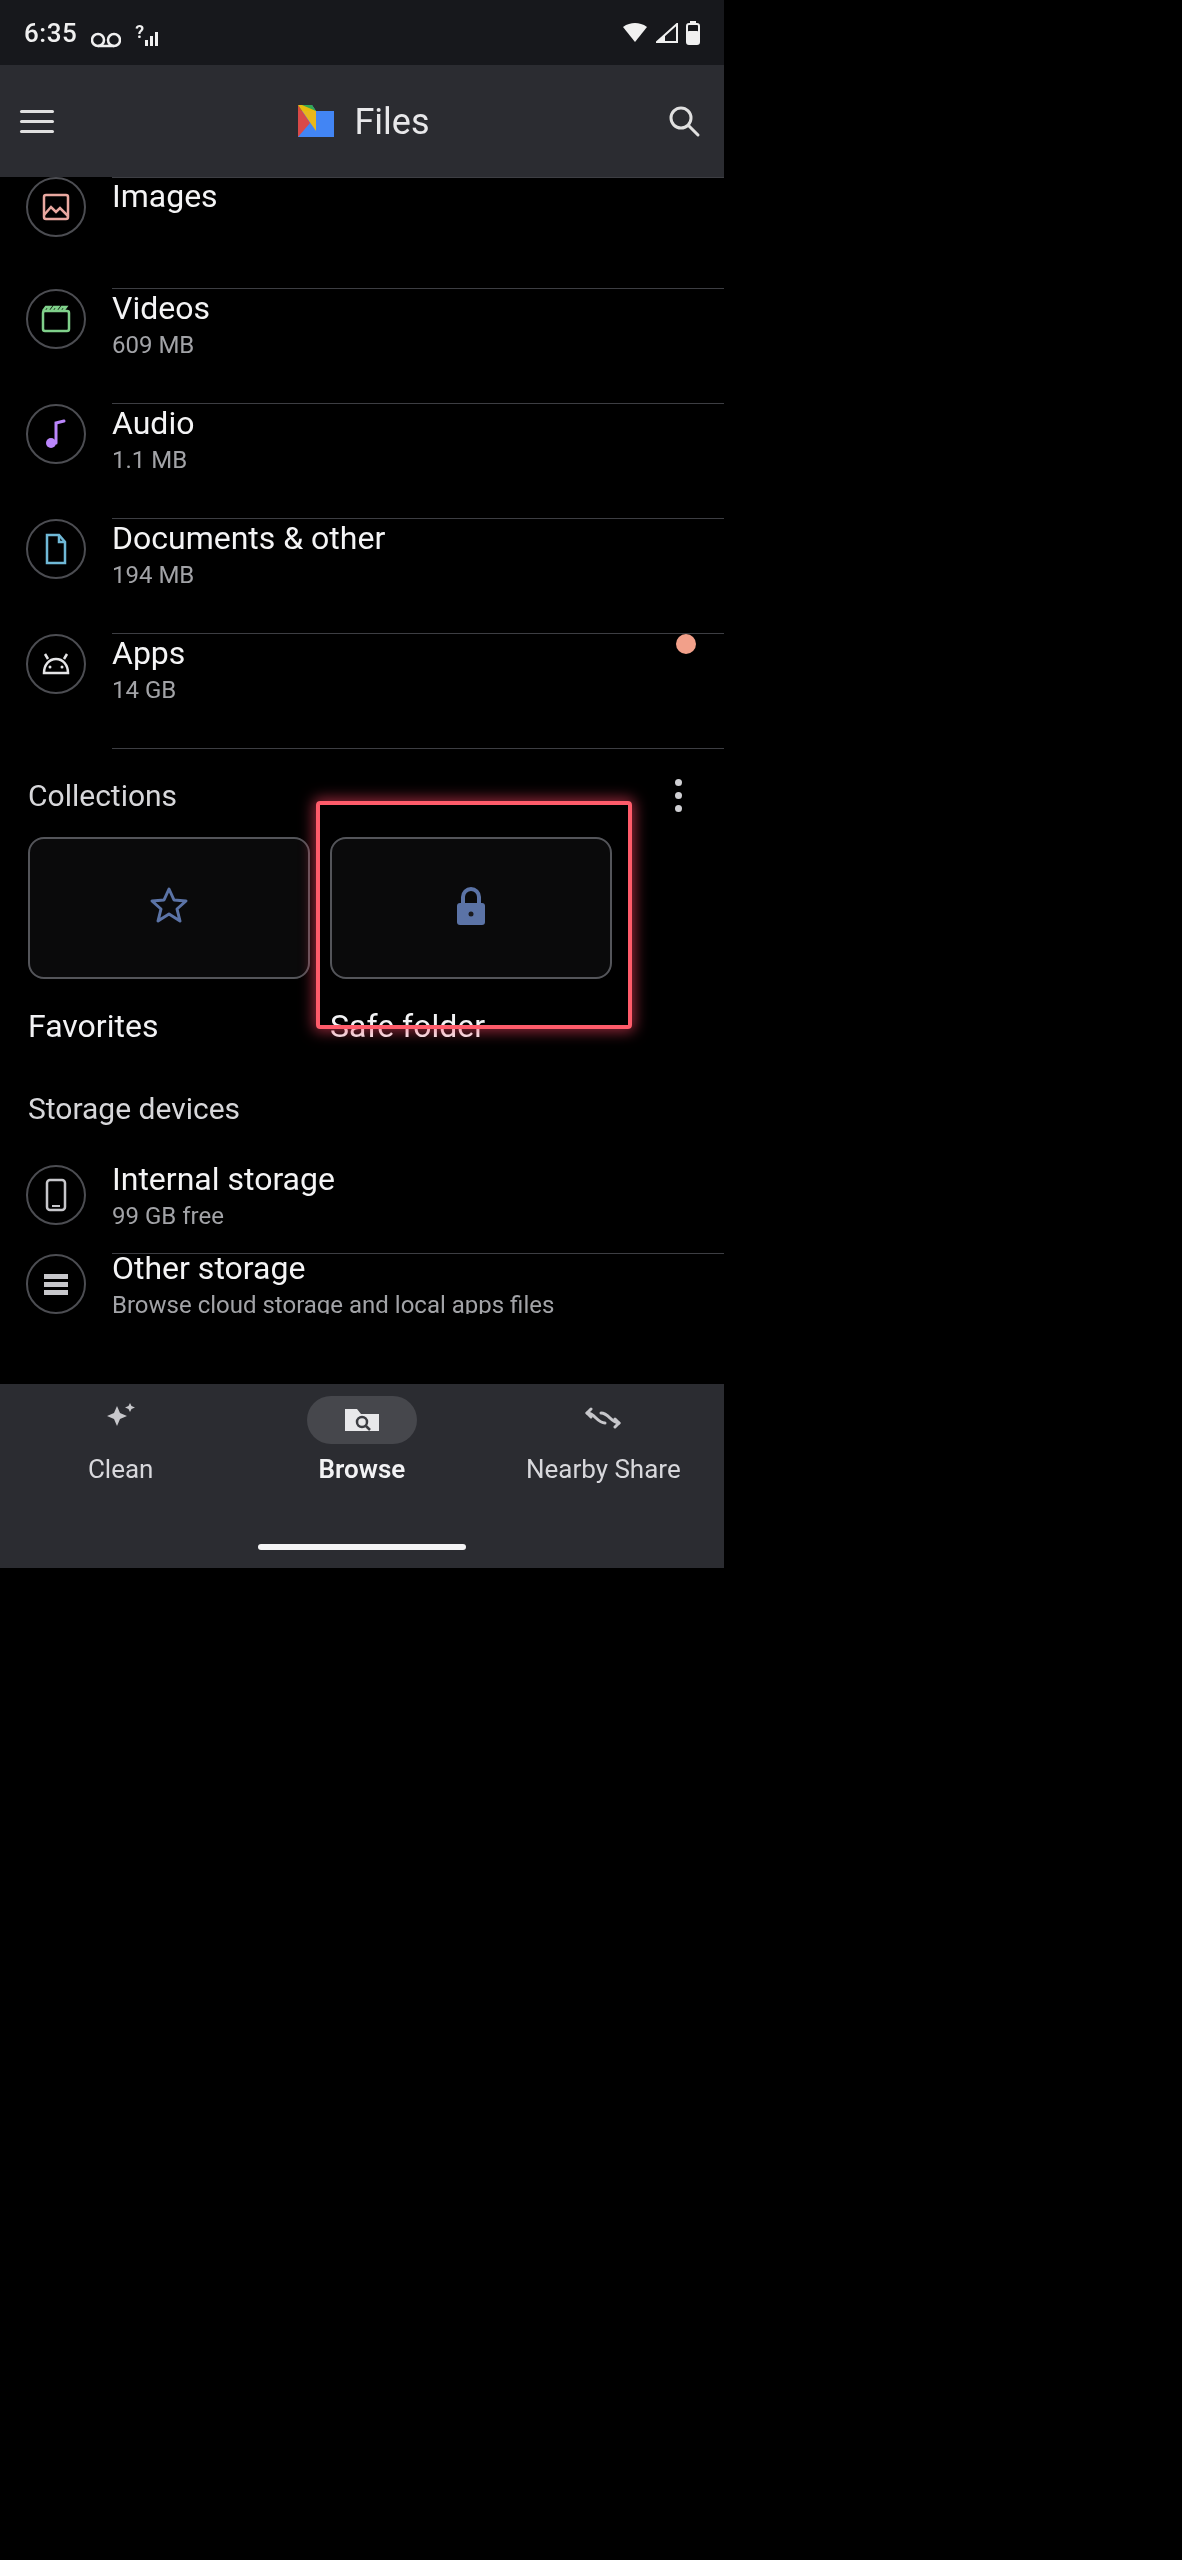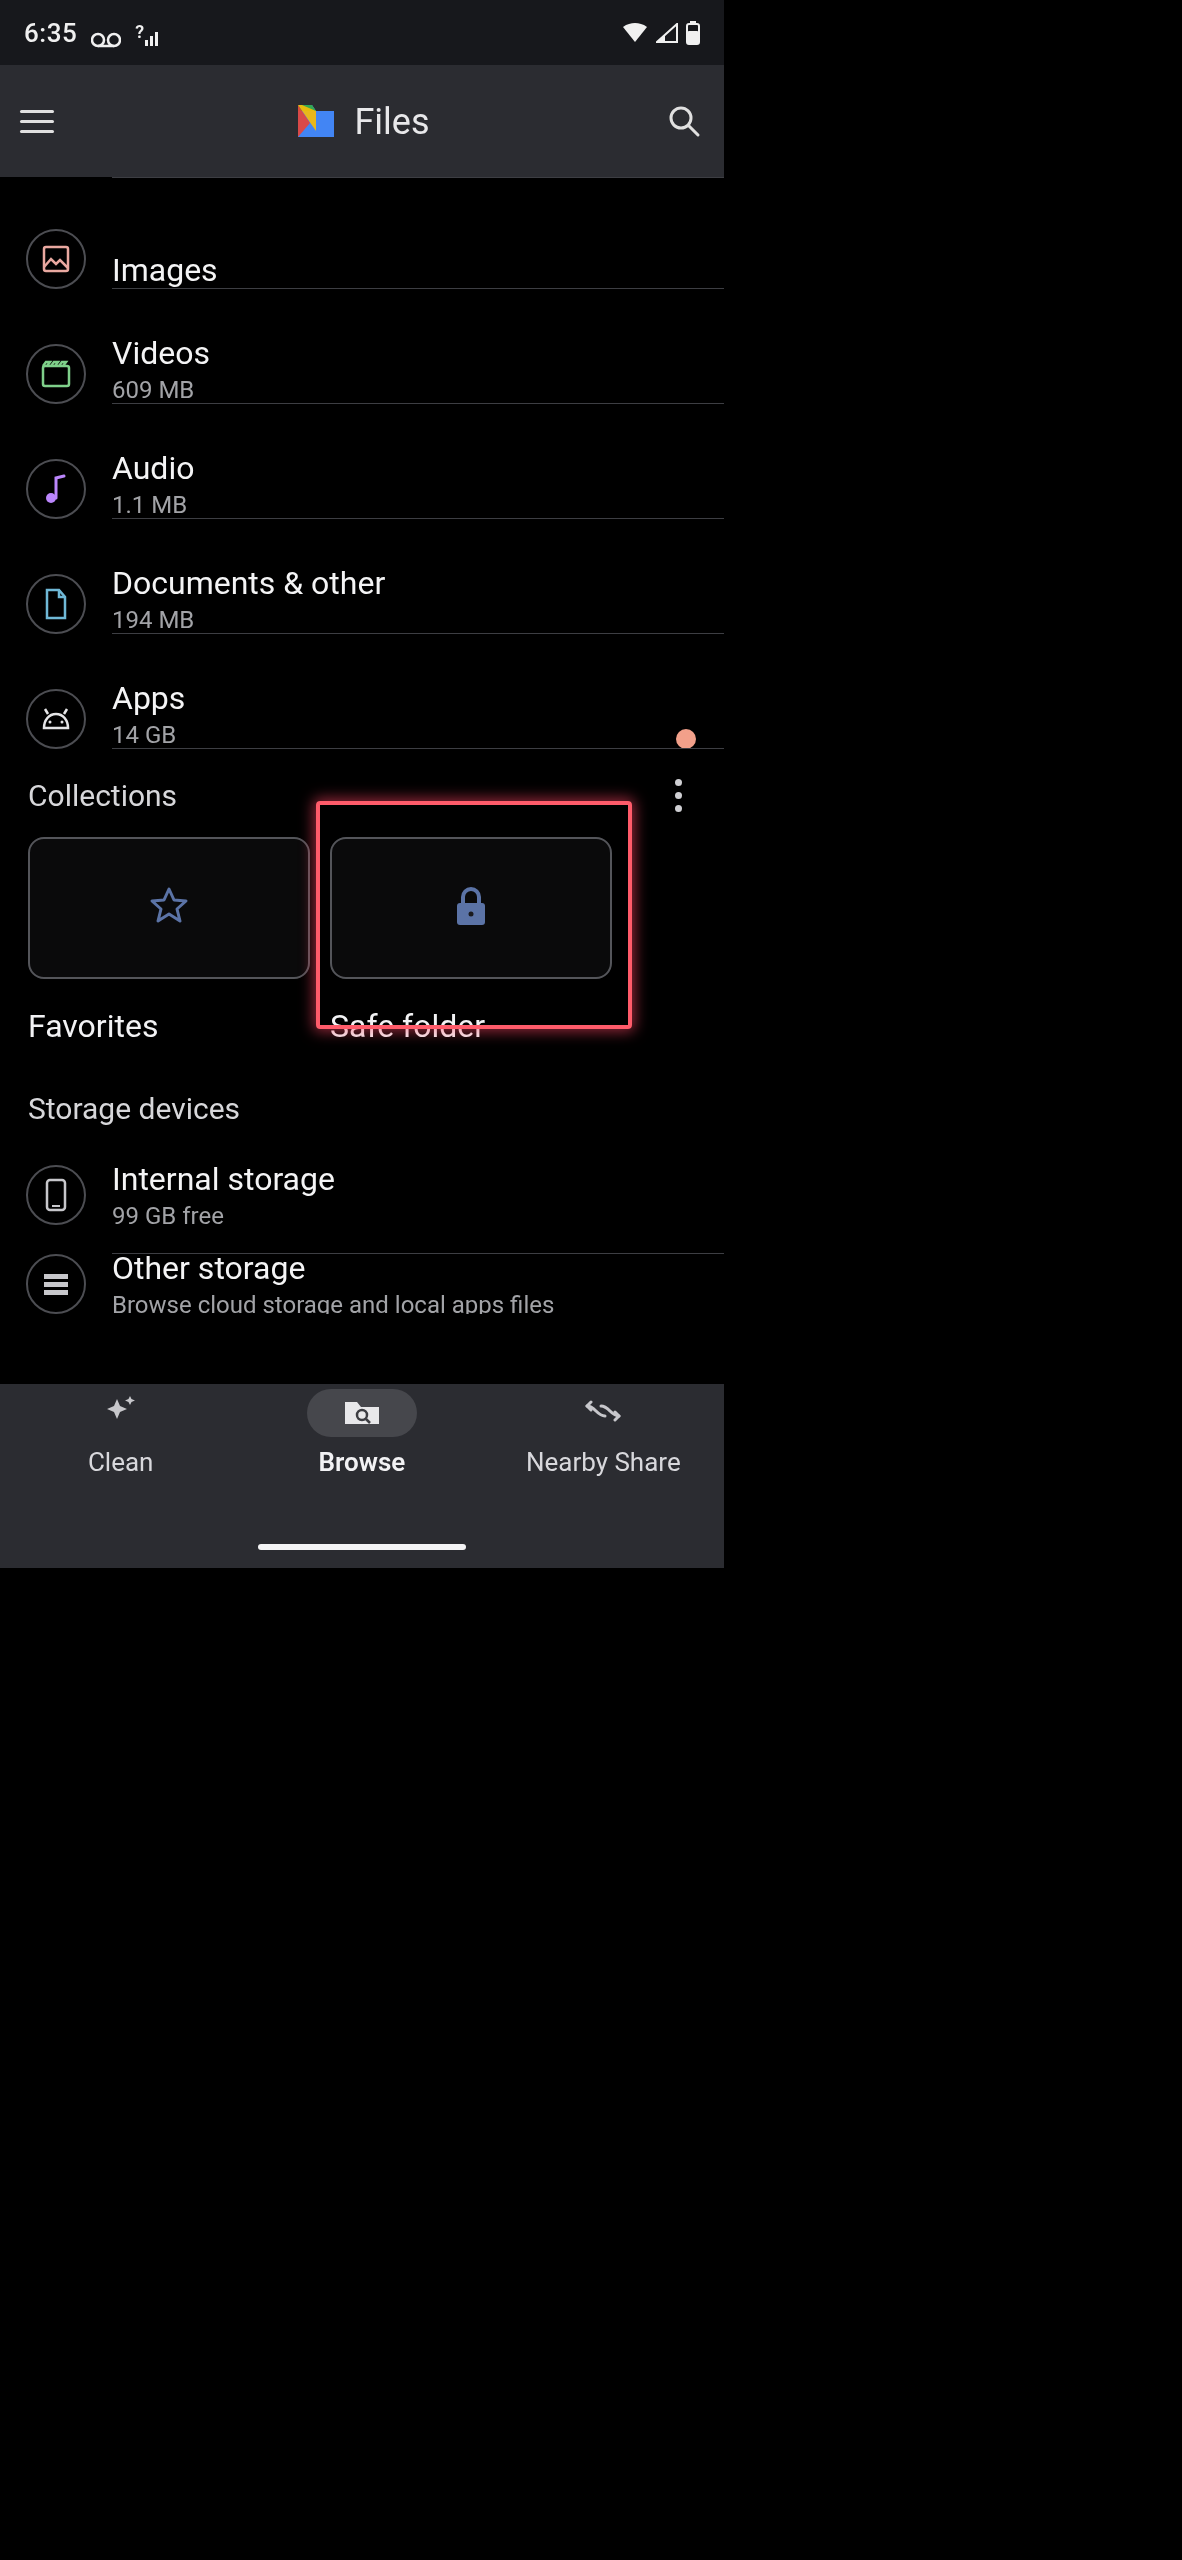--- a/index.html
+++ b/index.html
@@ -18,21 +18,21 @@
   .hamburger { width: 40px; height: 40px; display:flex; flex-direction:column; justify-content:center; gap:7px; cursor:pointer;}
   .hamburger span { display:block; height:3px; background:#e0e0e0; border-radius:2px; width:34px;}
   .app-title-wrap { flex:1; display:flex; align-items:flex-end; justify-content:center; gap:16px;}
   .app-logo { width:44px; height:44px; position:relative; }
   .app-title { font-size: 36px; font-weight: 400; color: #e8e8ea; }
   .search-btn { width:40px; height:40px; display:flex; align-items:center; justify-content:center; cursor:pointer;}
 
   .content { position:absolute; top:177px; bottom:184px; left:0; right:0; overflow:hidden; }
 
   
-  .cat-row { display:flex; align-items:flex-end; height:115px; position:relative; cursor:pointer;}
+  .cat-row { display:flex; align-items:flex-start; height:115px; position:relative; cursor:pointer;}
   .cat-row:first-child { height:112px;}
   .cat-icon-wrap { width:112px; display:flex; align-items:center; justify-content:center;}
   .cat-icon { width:60px; height:60px; border-radius:50%; border:2px solid #4c4d52; display:flex; align-items:center; justify-content:center;}
   .cat-text { flex:1; padding-right:28px;}
   .cat-title { font-size: 32px; font-weight: 400; color: #f4f4f5; }
   .cat-sub { font-size: 24px; color: #a2a3a7; margin-top:4px;}
   .cat-divider { position:absolute; bottom:0; left:112px; right:0; height:1px; background:#3d3e43;}
   .top-divider { position:absolute; top:0; left:112px; right:0; height:1px; background:#3d3e43;}
   .dot-badge { width:20px; height:20px; background:#f2a08a; border-radius:50%; margin-right:28px;}
 
@@ -49,21 +49,21 @@
   .highlight-box { position:absolute; border:4px solid #ff5b6a; box-shadow:0 0 14px 3px rgba(255,70,100,0.55); border-radius:4px; pointer-events:none;}
 
   .storage-row { display:flex; align-items:center; height:118px; position:relative; cursor:pointer;}
   .storage-icon-wrap { width:112px; display:flex; align-items:center; justify-content:center;}
   .storage-icon { width:60px; height:60px; border:2px solid #4c4d52; border-radius:50%; display:flex; align-items:center; justify-content:center;}
   .storage-title { font-size:32px; color:#f4f4f5;}
   .storage-sub { font-size:24px; color:#a2a3a7; margin-top:4px;}
   .storage-divider { position:absolute; bottom:0; left:112px; right:0; height:1px; background:#3d3e43;}
 
   
-  .bottomnav { position:absolute; bottom:0; left:0; right:0; height:184px; background:#2b2c31; display:flex; padding-top:5px;text-align:center;}
+  .bottomnav { position:absolute; bottom:0; left:0; right:0; height:184px; background:#2b2c31; display:flex; padding-top:12px;text-align:center;}
   .nav-item { flex:1; display:flex; flex-direction:column; align-items:center; gap:10px; cursor:pointer;}
   .nav-pill { width:110px; height:48px; border-radius:24px; display:flex; align-items:center; justify-content:center;}
   .nav-pill.active { background:#46474c;}
   .nav-label { font-size:26px; color:#d8d8dc;}
   .nav-label.active { font-weight:600; color:#f2f2f4;}
   .home-indicator { position:absolute; bottom:18px; left:50%; transform:translateX(-50%); width:208px; height:6px; background:#f4f4f5; border-radius:3px;}
 </style>
 </head>
 <body>
 

